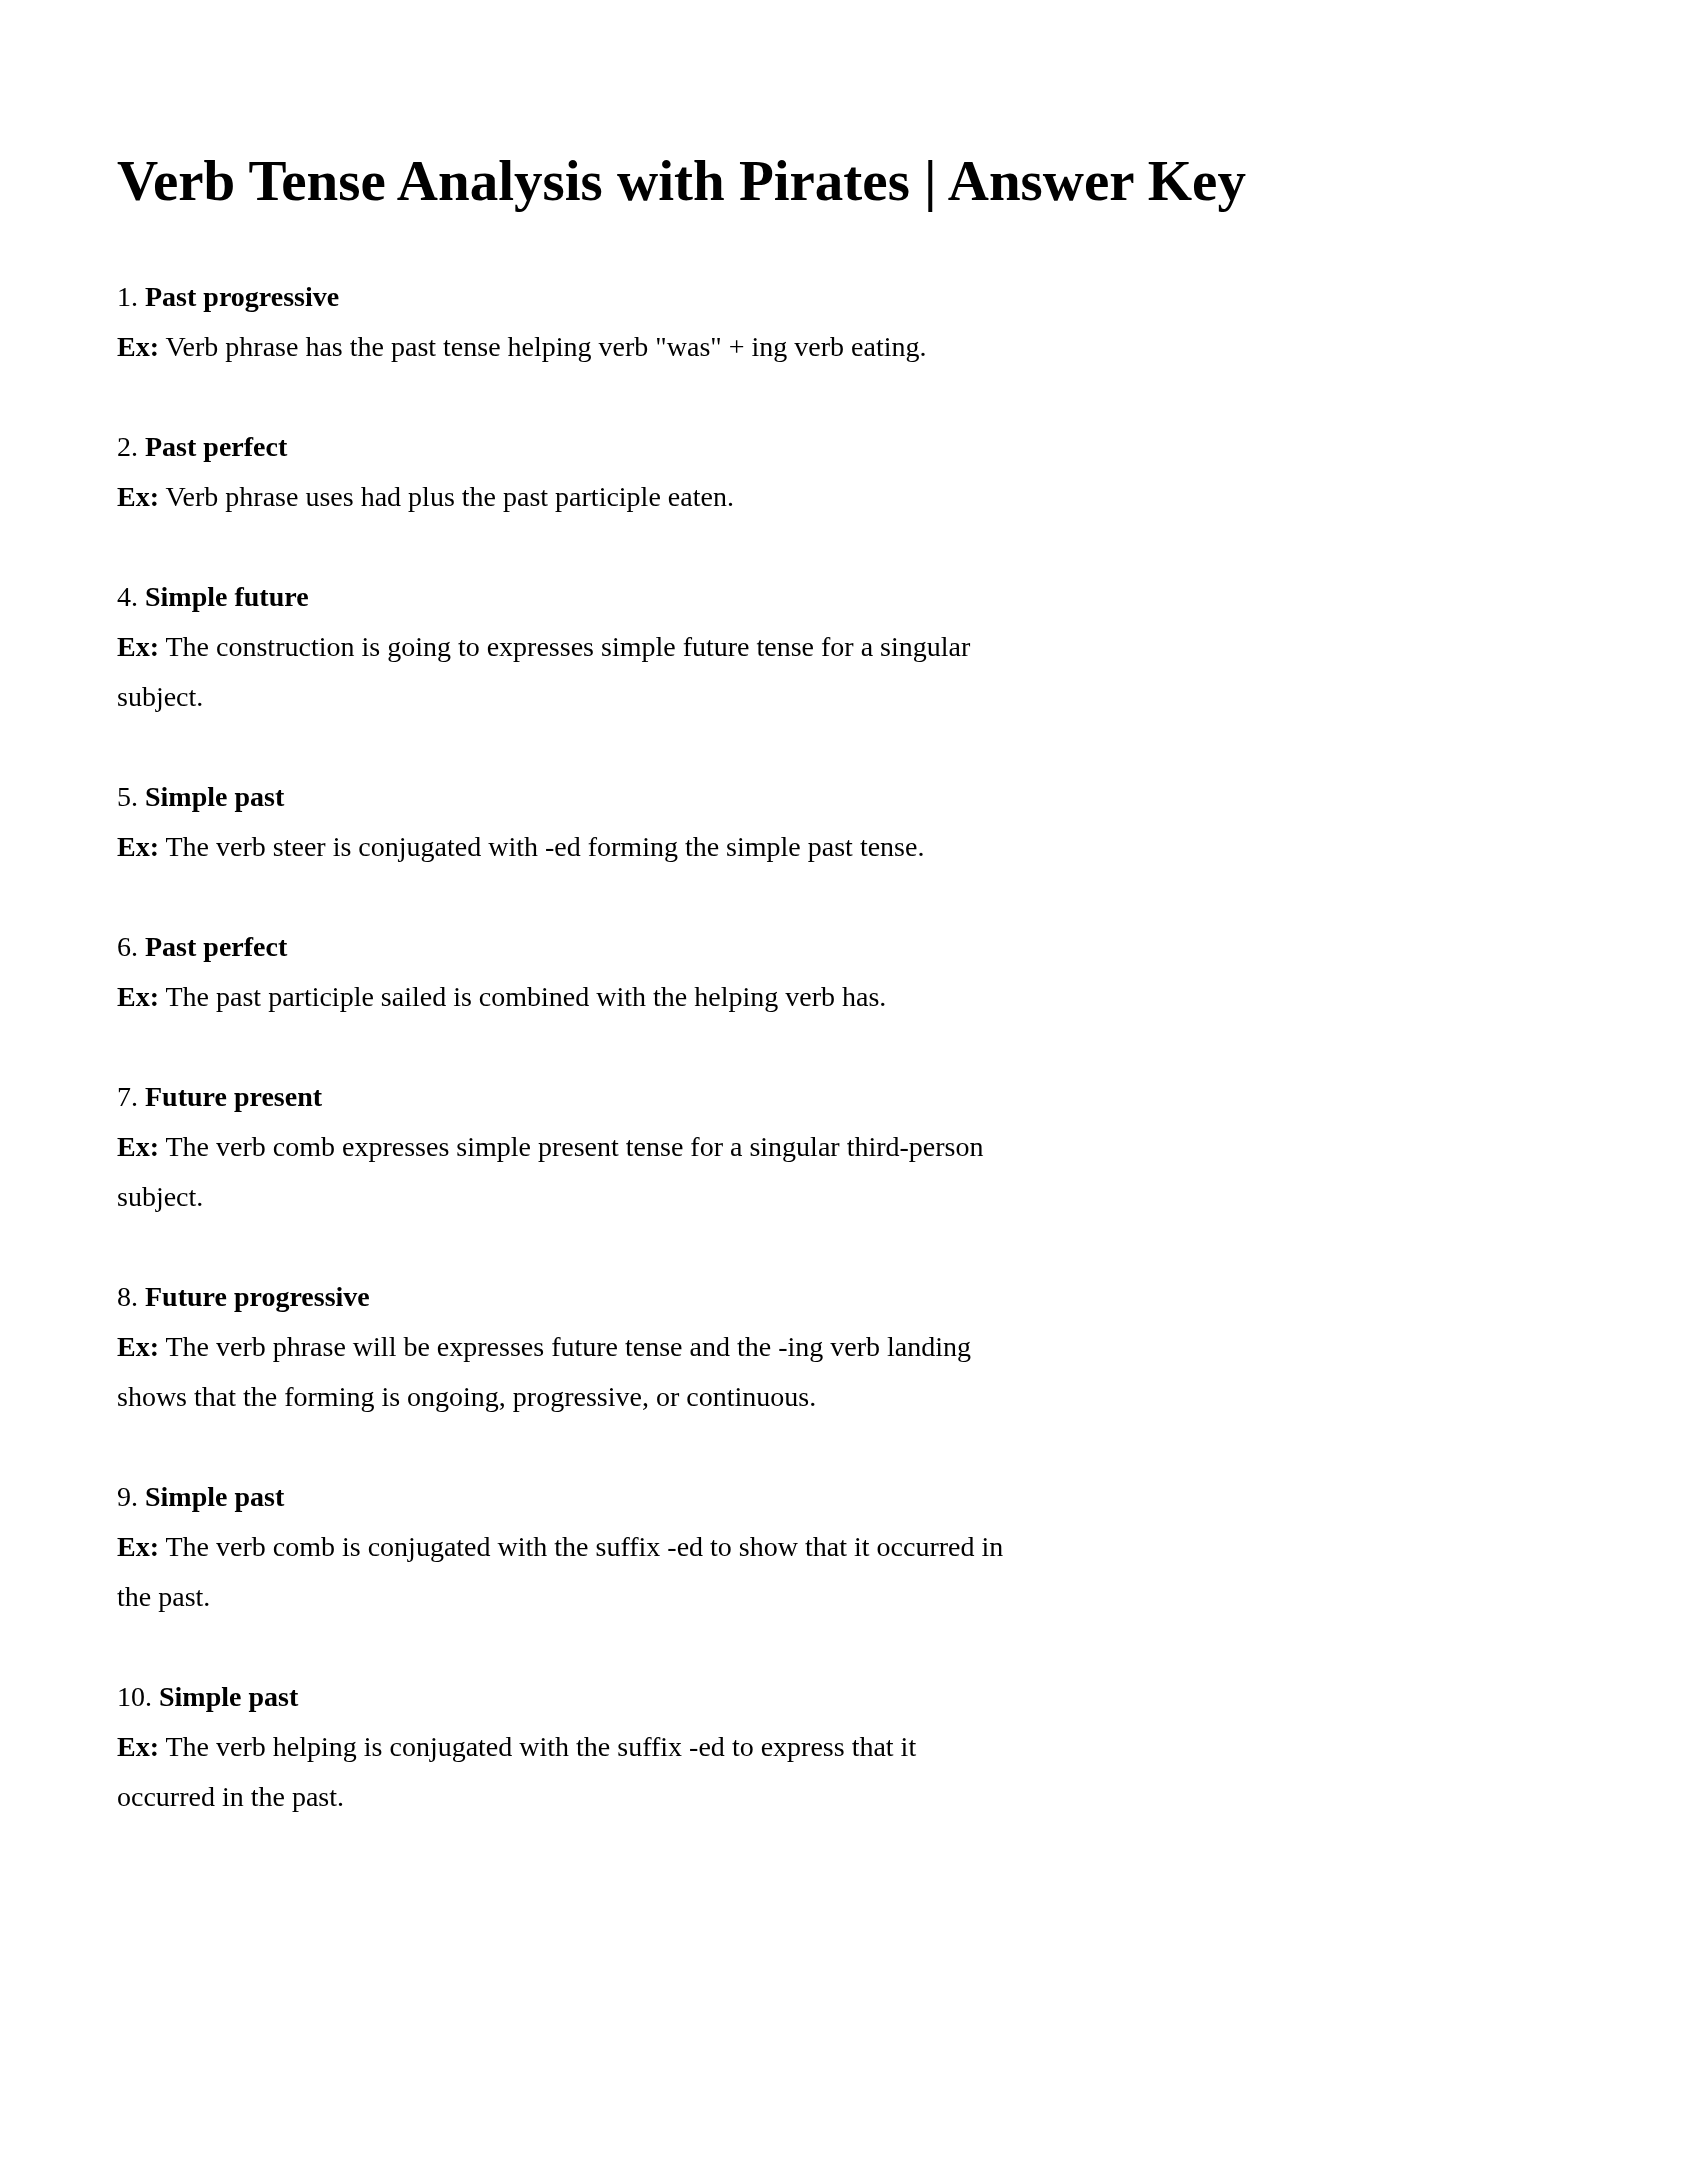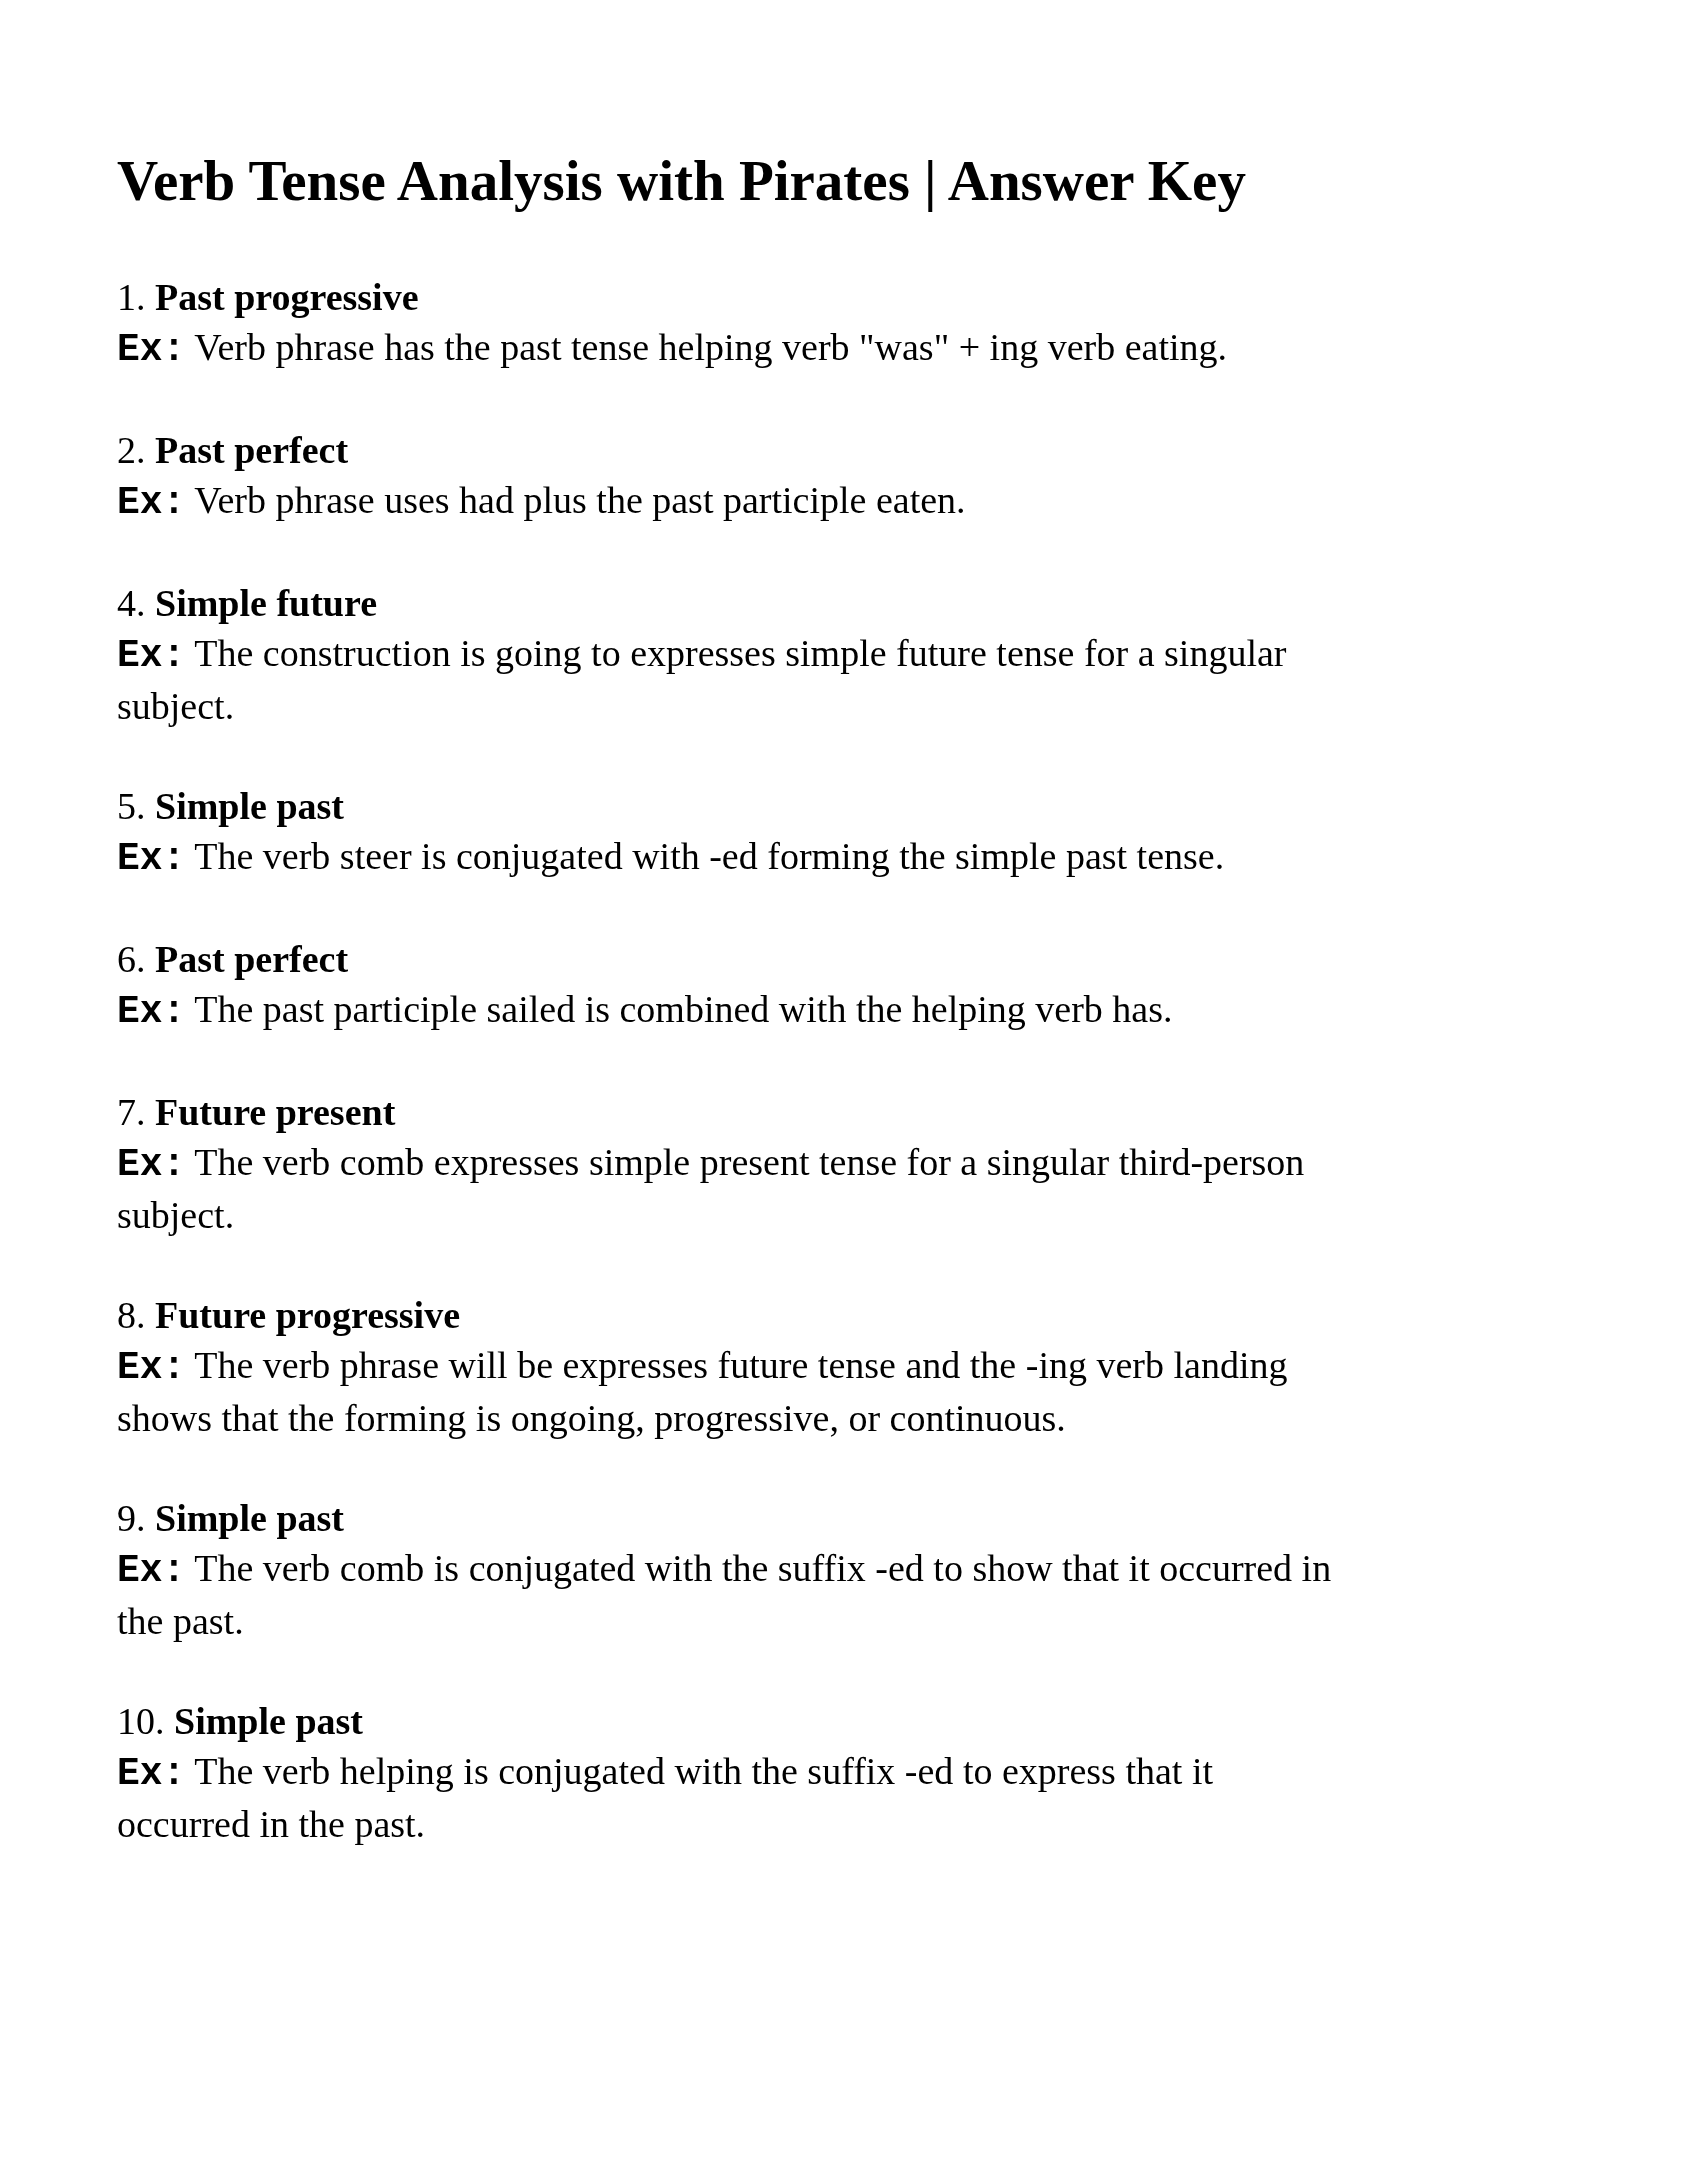--- a/index.html
+++ b/index.html
@@ -28,33 +28,33 @@
     font-weight: bold;
     letter-spacing: 0px;
     white-space: nowrap;
   }
   .answer-list {
     margin: 0;
     padding: 0;
   }
   .item {
     margin: 0 0 50px 0;
-    font-size: 38px;
+    font-size: 28px;
     line-height: 50px;
   }
   .item-heading .num {
     font-weight: normal;
   }
   .item-heading .tense {
     font-weight: bold;
   }
   .item-example {
     margin: 0;
   }
-  .item-example .r-b { font-weight: bold; font-family: Liberation Mono, monospace; }
+  .item-example .r-b { font-weight: bold; }
   .item-example .r-i { }
   .item-example .r-n { font-style: normal; font-weight: normal; }
 </style>
 </head>
 <body>
 
 <div class="page">
   <h1 class="doc-title">Verb Tense Analysis with Pirates | Answer Key</h1>
   <div class="answer-list" id="answer-list">
       <div class="item">

